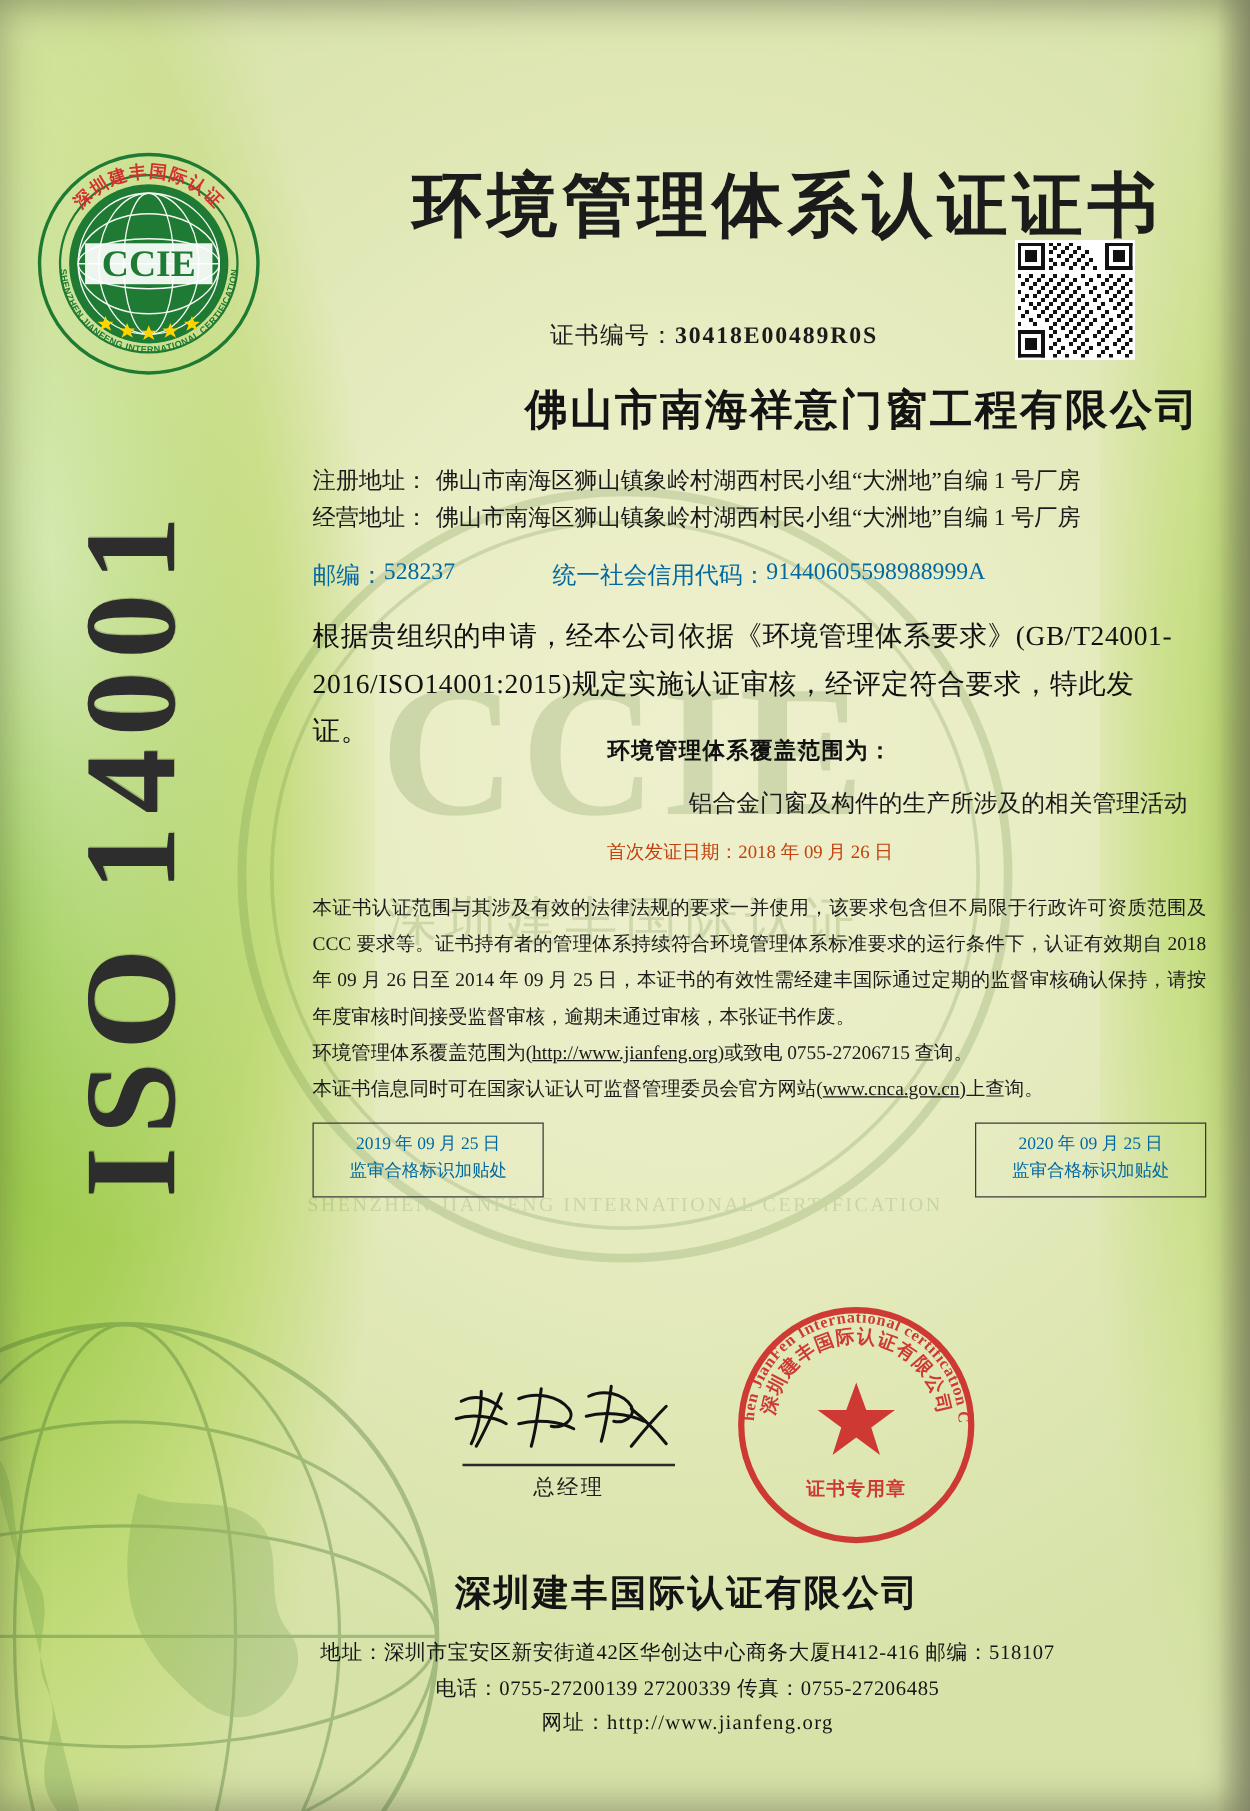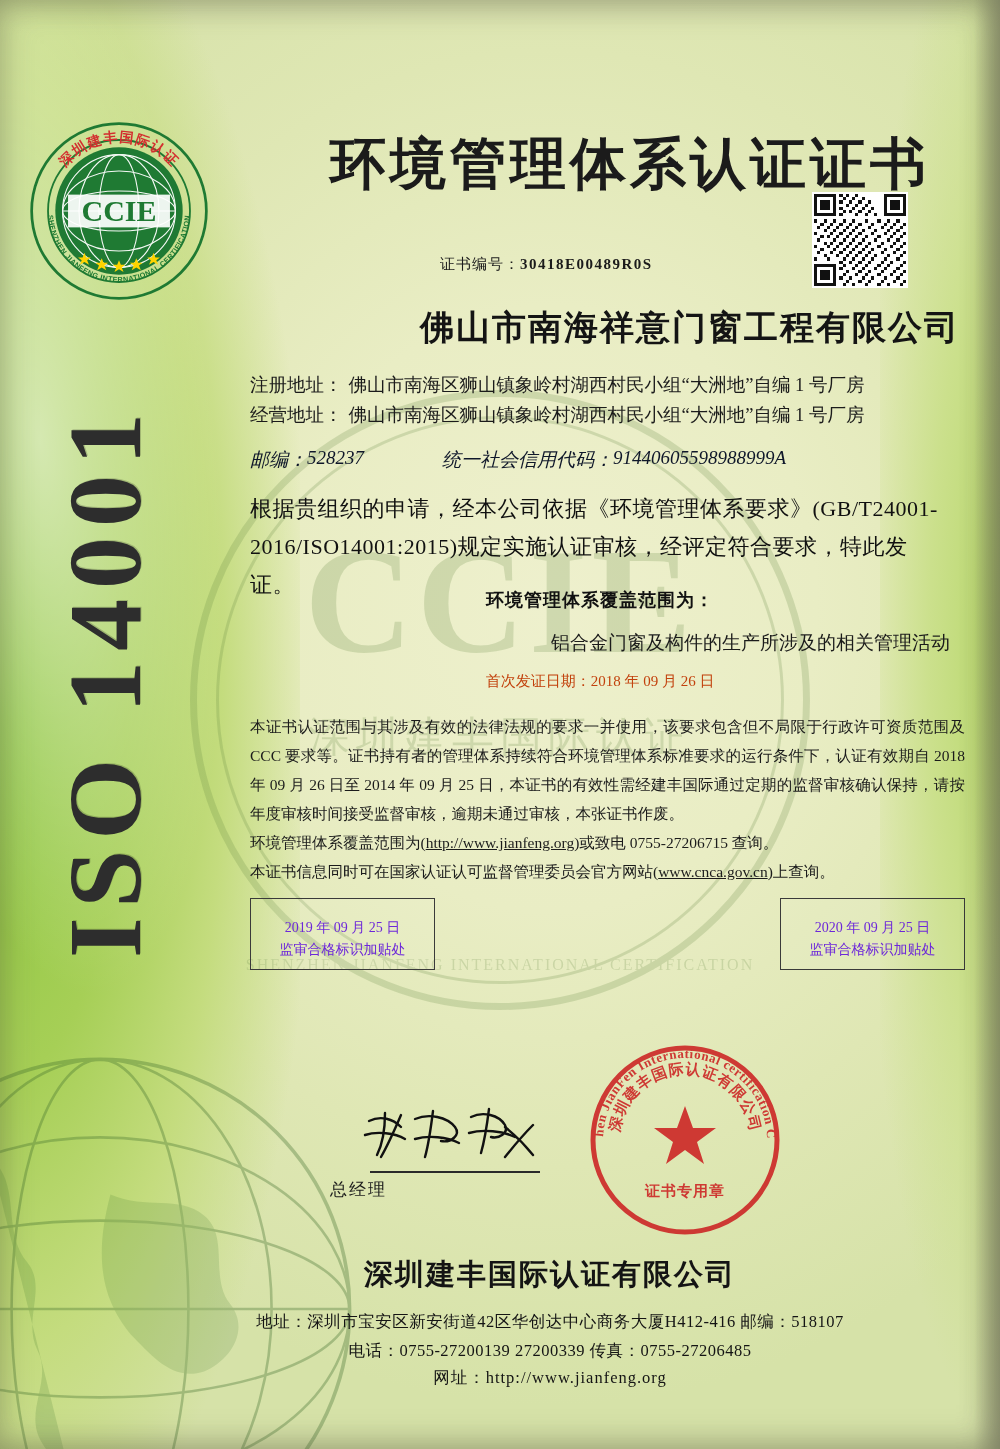--- a/index.html
+++ b/index.html
@@ -176,21 +176,21 @@
     font-weight: bold;
     color: #1b1b1b;
     letter-spacing: 4px;
     font-family: "Liberation Serif", serif;
     margin-top: 27px;
   }
   .cert-no {
     position: absolute;
     left: 440px;
     top: 255px;
-    font-size: 15px;
+    font-size: 19px;
     color: #1b1b1b;
     letter-spacing: 1px;
   }
   .cert-no b { letter-spacing: 1.5px; }
 
   .company {
     position: absolute;
     left: 230px;
     top: 305px;
     width: 730px;
@@ -212,24 +212,23 @@
   }
   .addr-row { display: flex; gap: 6px; white-space: nowrap; }
   .addr-label { flex: 0 0 auto; }
 
   .zip-row {
     position: absolute;
     left: 250px;
     top: 447px;
     width: 700px;
     font-size: 19px;
-    color: #0f172a;
+    color: #0369a1;
     display: flex;
     white-space: nowrap;
-    font-style: italic;
   }
   .zip-row .uscc { margin-left: 78px; }
 
   .statement {
     position: absolute;
     left: 250px;
     top: 490px;
     width: 700px;
     font-size: 22px;
     line-height: 38px;
@@ -283,34 +282,35 @@
     position: absolute;
     left: 250px;
     top: 898px;
     width: 715px;
     display: flex;
     justify-content: space-between;
   }
   .stamp-box {
     width: 175px;
     border: 1.5px solid #3a3a3a;
-    padding: 18px 4px 8px;
+    padding: 6px 4px 8px;
     text-align: center;
     font-size: 14px;
     line-height: 22px;
-    color: #6d28d9;
+    color: #0369a1;
     background: rgba(255,255,255,0.06);
   }
 
   
   .signature-area {
     position: absolute;
     left: 330px;
     top: 1105px;
     width: 250px;
+    text-align: center;
   }
   .sig-svg { display: block; margin: 0 auto; }
   .sig-line {
     width: 170px;
     height: 1.5px;
     background: #2a2a2a;
     margin: 4px auto 5px;
   }
   .sig-label {
     font-size: 17px;

